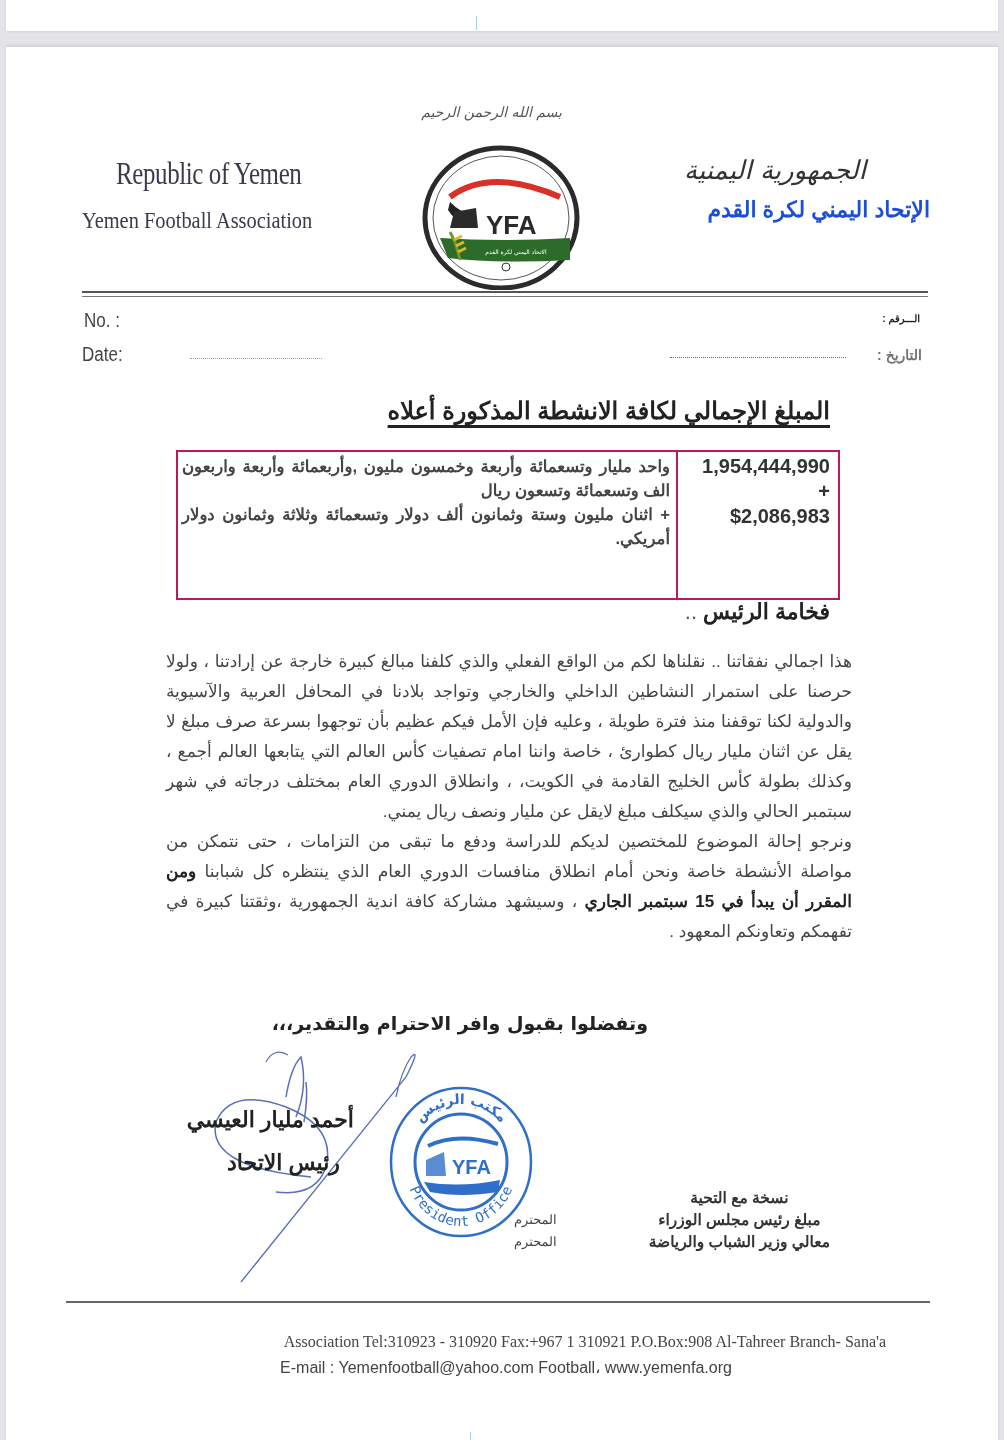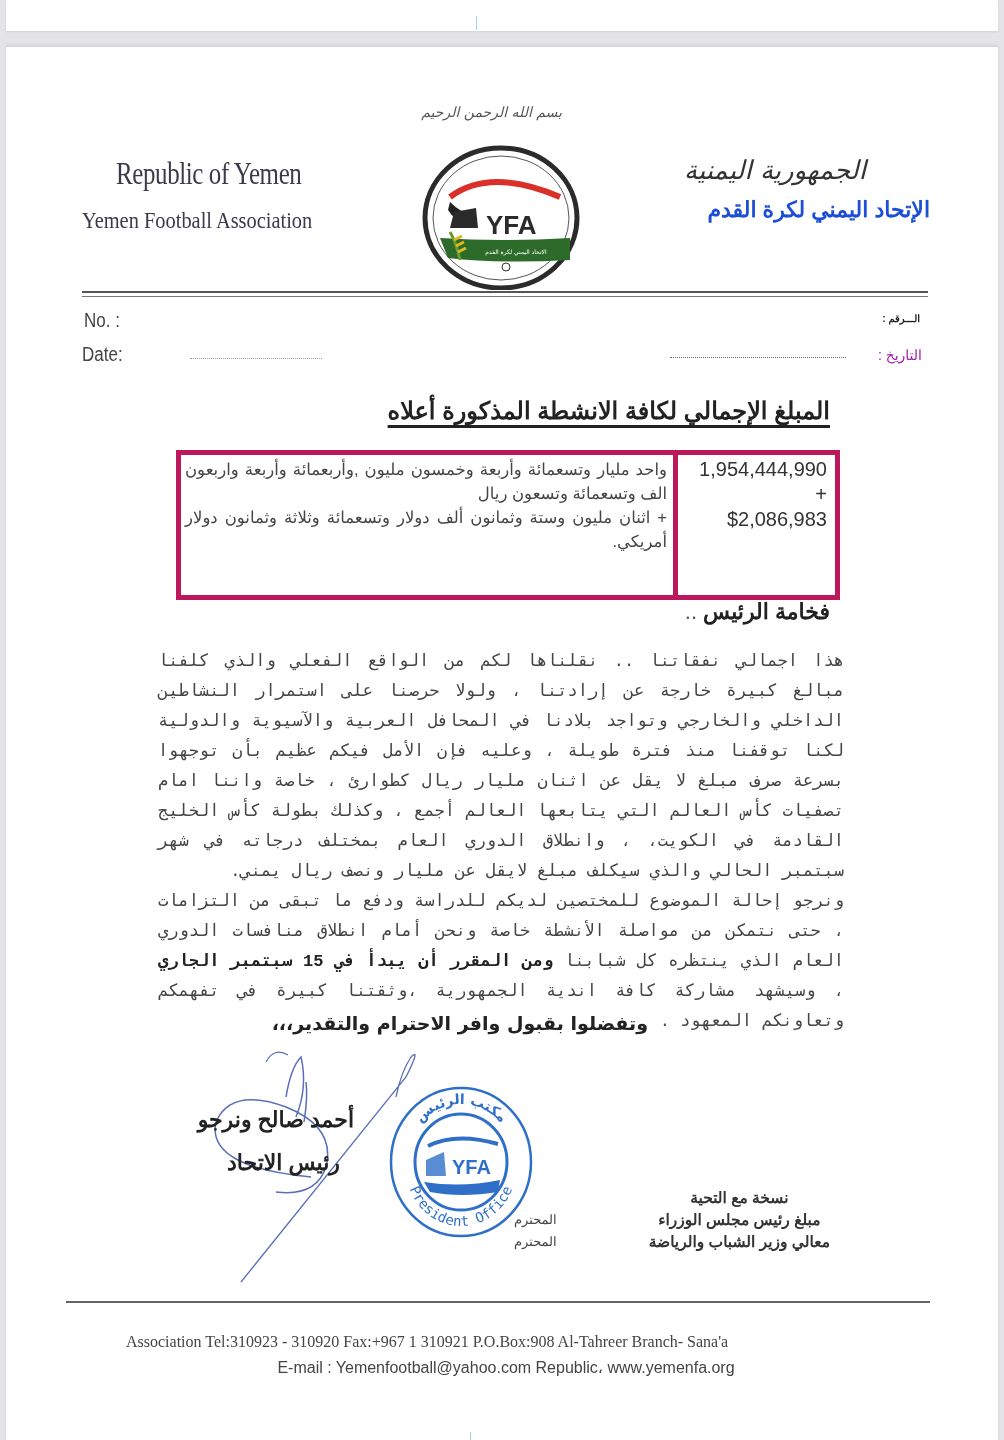--- a/index.html
+++ b/index.html
@@ -32,64 +32,64 @@
 
     .logo { left: 414px; top: 95px; width: 162px; height: 148px; }
 
     .rule1 { left: 76px; top: 244px; width: 846px; height: 2px; background: #555; }
     .rule2 { left: 76px; top: 249px; width: 846px; height: 1px; background: #777; }
 
     .no-label { left: 78px; top: 262px; font-size: 20px; color: #444; transform: scaleX(0.85); transform-origin: left; }
     .date-label { left: 76px; top: 296px; font-size: 20px; color: #444; transform: scaleX(0.85); transform-origin: left; }
     .date-dots-l { left: 184px; top: 311px; width: 132px; border-bottom: 1px dotted #999; }
     .ar-no { right: 78px; top: 266px; font-size: 10px; font-weight: bold; color: #222; direction: rtl; }
-    .ar-date { right: 76px; top: 300px; font-size: 14px; font-weight: normal; color: #a21caf; direction: rtl; }
+    .ar-date { right: 76px; top: 300px; font-size: 14px; font-weight: bold; color: #737373; direction: rtl; }
     .date-dots-r { left: 664px; top: 310px; width: 176px; border-bottom: 1px dotted #666; }
 
     
     .heading { right: 168px; top: 350px; font-size: 24px; font-weight: bold; color: #222; direction: rtl; text-decoration: underline; text-decoration-thickness: 3px; text-underline-offset: 6px; white-space: nowrap; }
 
     
     .amount-table {
       left: 170px; top: 403px; width: 664px; height: 150px;
       border: 1px solid #888; border-collapse: collapse; direction: rtl;
     }
-    .amount-table td { border: 5px solid #be185d; vertical-align: top; }
+    .amount-table td { border: 2px solid #be185d; vertical-align: top; font-weight: bold; }
     .amount-num { width: 162px; padding: 2px 8px 0 0; font-size: 20px; color: #333; text-align: left; direction: ltr; line-height: 25px; }
     .amount-num div { text-align: right; }
     .amount-words { padding: 2px 6px 0 4px; font-size: 16.5px; line-height: 24px; color: #444; text-align: justify; direction: rtl; }
 
     
     .salut { right: 168px; top: 552px; font-size: 22px; font-weight: bold; color: #222; direction: rtl; white-space: nowrap; }
     .salut-dots { font-weight: normal; color: #555; }
 
     
     .body-text {
-      left: 152px; top: 600px; width: 686px;
+      left: 160px; top: 600px; width: 686px;
       font-size: 17px; line-height: 30px; color: #444;
-      direction: rtl; text-align: justify; font-family: Liberation Mono, monospace;
+      direction: rtl; text-align: justify;
     }
     .body-text p { margin: 0; }
     .body-text b { color: #222; }
 
     .closing { right: 350px; top: 965px; font-size: 19px; font-weight: bold; color: #222; direction: rtl; white-space: nowrap; font-family: "DejaVu Sans", sans-serif; }
 
     
     .sig-name { right: 644px; top: 1060px; font-size: 22px; font-weight: 900; color: #222; direction: rtl; white-space: nowrap; letter-spacing: 0.5px; }
     .sig-title { right: 658px; top: 1103px; font-size: 22px; font-weight: 900; color: #222; direction: rtl; white-space: nowrap; letter-spacing: 4px; }
     .signature { left: 190px; top: 980px; width: 320px; height: 260px; }
     .stamp { left: 380px; top: 1033px; width: 150px; height: 160px; }
 
     .cc { right: 168px; top: 1140px; font-size: 15.5px; line-height: 22px; color: #333; direction: rtl; text-align: center; white-space: nowrap; font-weight: bold; }
     .cc-respect { left: 508px; top: 1162px; font-size: 13px; line-height: 22px; color: #444; direction: rtl; text-align: right; white-space: nowrap; }
 
     
     .footer-rule { left: 60px; top: 1254px; width: 864px; height: 2px; background: #666; }
     .footer-ar { left: 122px; top: 1262px; width: 760px; text-align: center; font-size: 12.5px; font-weight: bold; color: #333; direction: rtl; white-space: nowrap; }
-    .footer-en { left: 120px; top: 1286px; width: 760px; text-align: left; font-family: "Liberation Serif", serif; font-size: 16px; color: #444; white-space: nowrap; }
+    .footer-en { left: 120px; top: 1286px; width: 760px; text-align: right; font-family: "Liberation Serif", serif; font-size: 16px; color: #444; white-space: nowrap; }
     .footer-web { left: 120px; top: 1311px; width: 760px; text-align: center; font-size: 16px; color: #444; white-space: nowrap; }
 
     .bottom-tick { position: absolute; left: 470px; top: 1432px; width: 1px; height: 8px; background: #a6d3dd; }
   </style>
 </head>
 <body>
 
 <div class="prev-page">
   <div class="tick"></div>
 </div>
@@ -163,21 +163,21 @@
   <div class="abs closing">وتفضلوا بقبول وافر الاحترام والتقدير،،،</div>
 
   <svg class="abs signature" viewBox="0 0 320 260">
     <path d="M115 150 Q10 140 20 95 Q35 60 90 80 Q140 100 130 140 Q120 170 80 165" fill="none" stroke="#5a6fb8" stroke-width="1.5"></path>
     <path d="M90 70 Q95 40 105 30 Q112 60 100 90" fill="none" stroke="#5a6fb8" stroke-width="1.5"></path>
     <path d="M108 95 Q112 70 110 55" fill="none" stroke="#5a6fb8" stroke-width="1.5"></path>
     <path d="M45 255 L210 50 Q225 20 215 30 Q205 45 200 70" fill="none" stroke="#5a6fb8" stroke-width="1.3"></path>
     <path d="M70 35 Q78 20 92 28" fill="none" stroke="#5a6fb8" stroke-width="1.2"></path>
   </svg>
 
-  <div class="abs sig-name">أحمد صالح ونرجو</div>
+  <div class="abs sig-name">أحمد مليار العيسي</div>
   <div class="abs sig-title">رئيس الاتحاد</div>
 
   <svg class="abs stamp" viewBox="0 0 150 160">
     <defs>
       <path id="stampTop" d="M22 80 A53 56 0 0 1 128 80"></path>
       <path id="stampBot" d="M20 88 A55 58 0 0 0 130 88"></path>
     </defs>
     <ellipse cx="75" cy="82" rx="70" ry="74" fill="none" stroke="#2f6fc8" stroke-width="2.5"></ellipse>
     <ellipse cx="75" cy="82" rx="46" ry="48" fill="none" stroke="#2f6fc8" stroke-width="3"></ellipse>
     <text font-family="DejaVu Sans, sans-serif" font-size="14" fill="#2f6fc8" font-weight="bold">
@@ -197,16 +197,16 @@
     <div>مبلغ رئيس مجلس الوزراء</div>
     <div>معالي وزير الشباب والرياضة</div>
   </div>
   <div class="abs cc-respect">
     <div>المحترم</div>
     <div>المحترم</div>
   </div>
 
   <div class="abs footer-rule"></div>
   <div class="abs footer-en">Association Tel:310923 - 310920  Fax:+967 1 310921  P.O.Box:908 Al-Tahreer Branch- Sana'a</div>
-  <div class="abs footer-web">E-mail : Yemenfootball@yahoo.com Republic، www.yemenfa.org</div>
+  <div class="abs footer-web">E-mail : Yemenfootball@yahoo.com Football، www.yemenfa.org</div>
 </div>
 
 <div class="bottom-tick"></div>
 
 </body></html>

